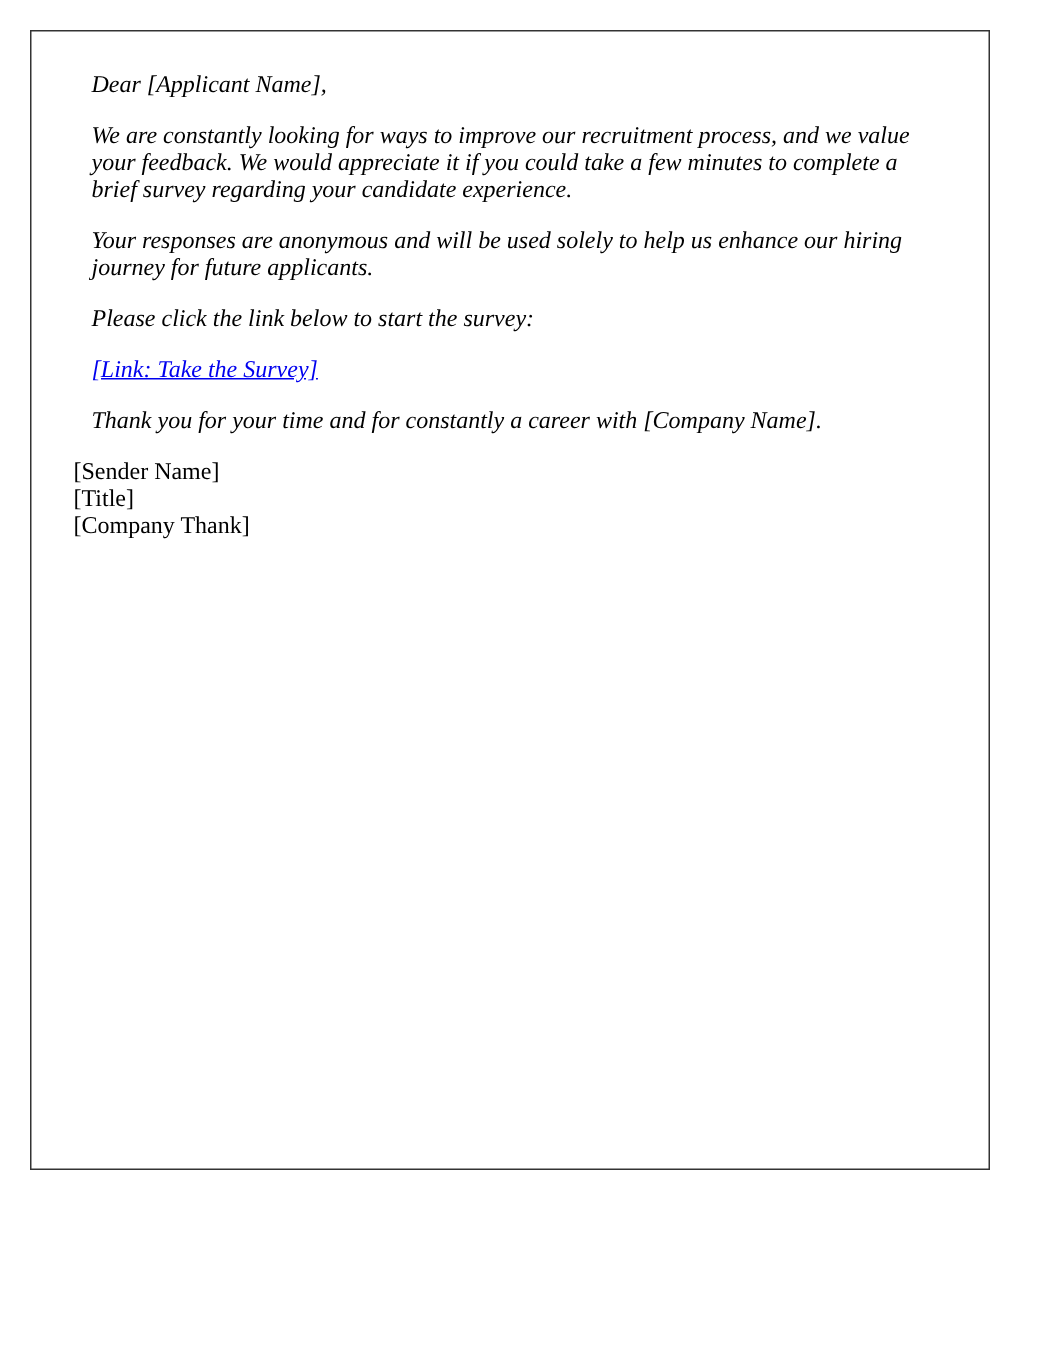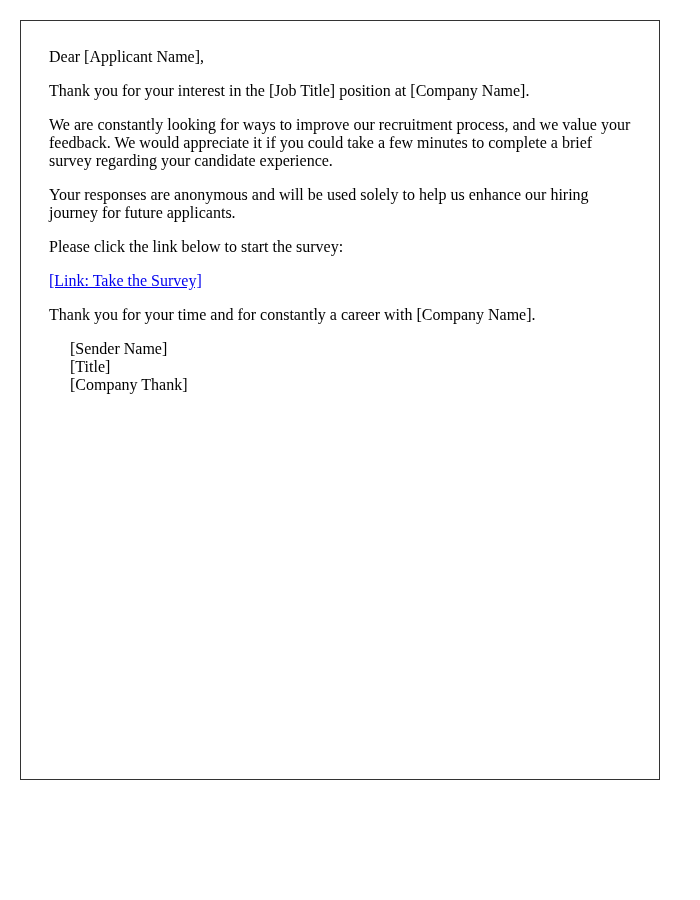--- a/index.html
+++ b/index.html
@@ -19,40 +19,39 @@
       position: absolute;
       left: 20px;
       top: 20px;
       width: 640px;
       height: 760px;
       border: 1px solid #333333;
       box-sizing: border-box;
       padding: 27px 28px 20px 28px;
     }
     .letter p {
-      margin: 0 0 16px 0;
+      margin: 0 0 16px 12px;
       line-height: 18px;
+      font-style: italic;
     }
     .letter p.greeting { margin-bottom: 16px; }
     .letter a.survey-link {
       color: #0000ee;
       text-decoration: underline;
       text-align: right;
     }
     .signature-block div {
       line-height: 18px;
-      margin-left: 21px;
     }
   </style>
 </head>
 <body>
 
 <div class="letter">
   <p class="greeting">Dear [Applicant Name],</p>
-  <p>Thank you for your interest in the [Job Title] position at [Company Name].</p>
   <p>We are constantly looking for ways to improve our recruitment process, and we value your feedback. We would appreciate it if you could take a few minutes to complete a brief survey regarding your candidate experience.</p>
   <p>Your responses are anonymous and will be used solely to help us enhance our hiring journey for future applicants.</p>
   <p>Please click the link below to start the survey:</p>
   <p>
     <a class="survey-link" href="#">[Link: Take the Survey]</a>
   </p>
   <p>Thank you for your time and for constantly a career with [Company Name].</p>
   <div class="signature-block">
     <div>[Sender Name]</div>
     <div>[Title]</div>

